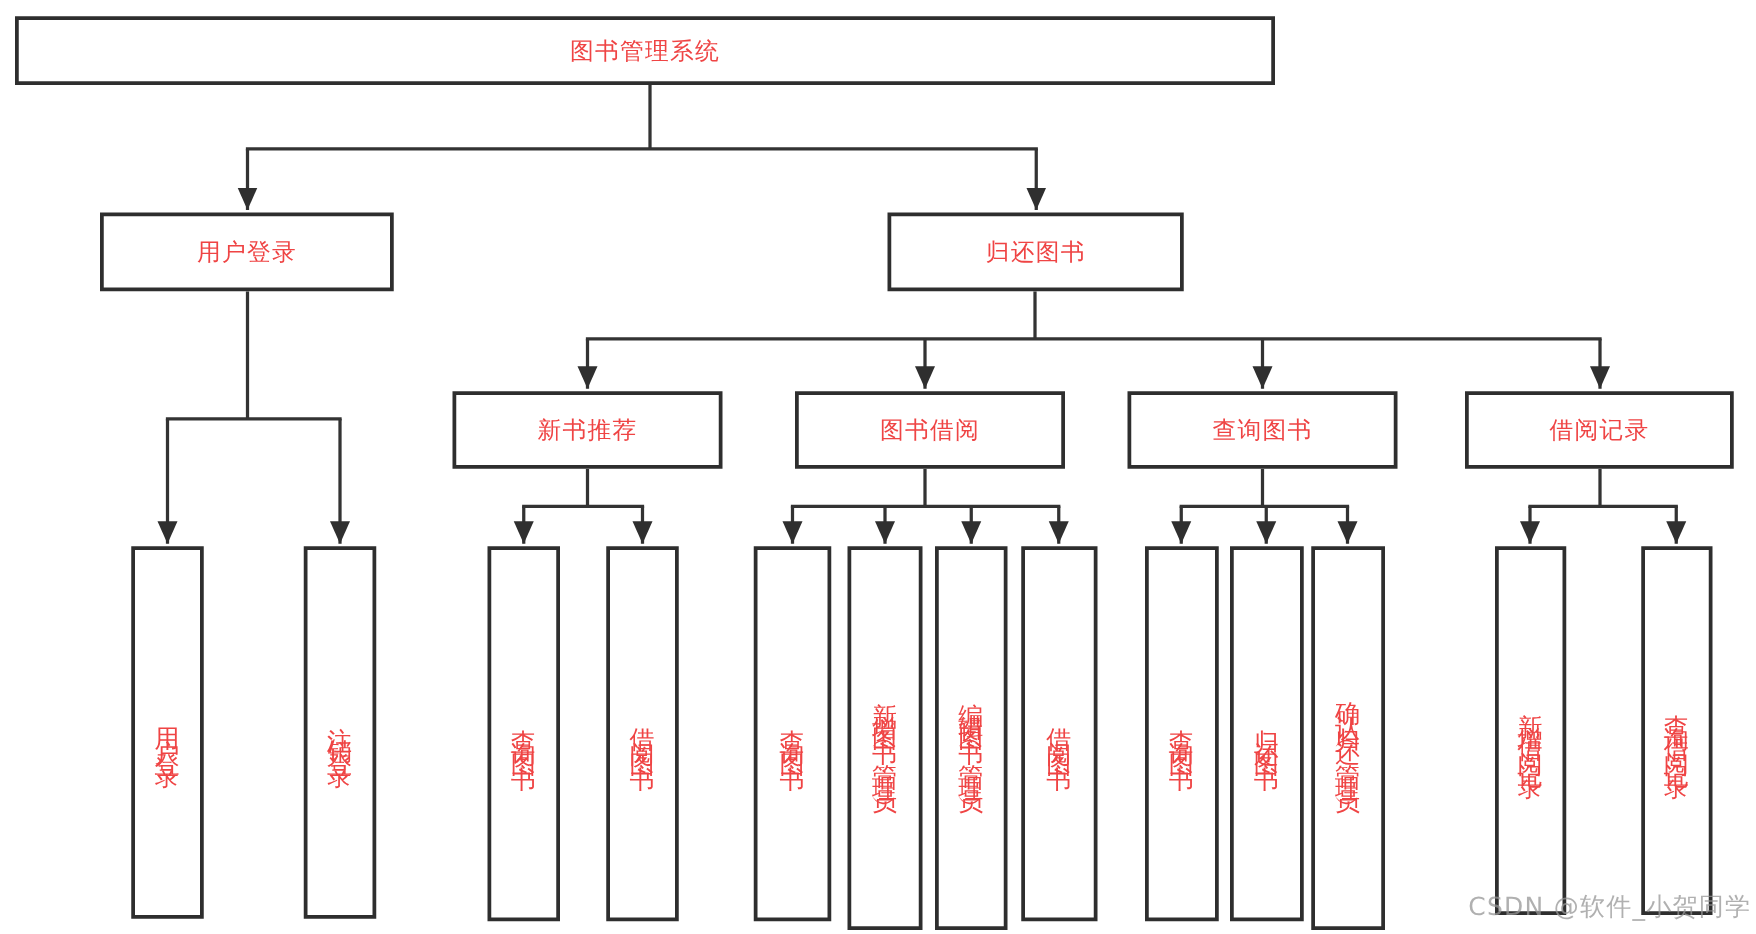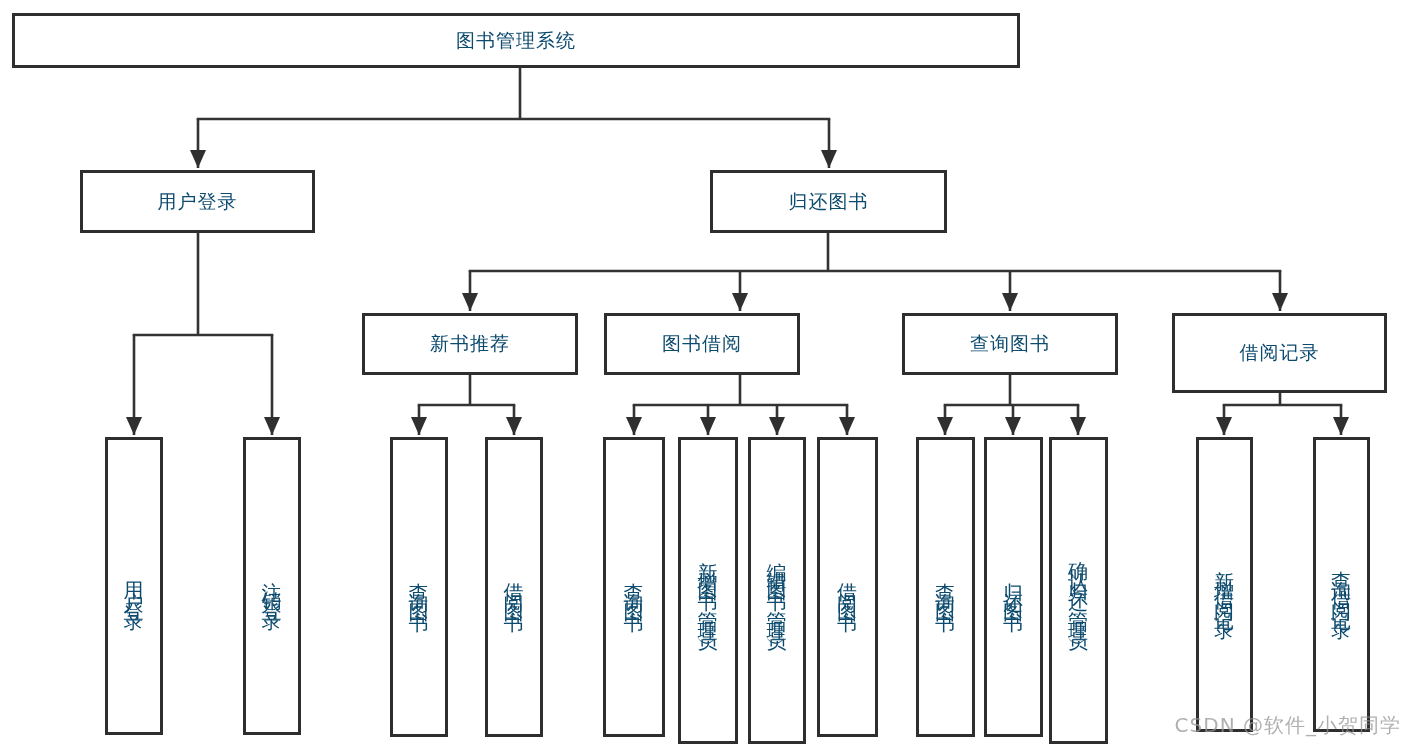--- a/index.html
+++ b/index.html
@@ -12,21 +12,21 @@
   }
   #wires{position:absolute;left:0;top:0;width:1405px;height:747px;}
   .box{
     position:absolute;
     box-sizing:border-box;
     background:#ffffff;
     border:3px solid #2e2e2e;
     display:flex;
     align-items:center;
     justify-content:center;
-    color:#0c4a6e;
+    color:#ef4444;
   }
   .hbox{font-size:19px;letter-spacing:1px;white-space:nowrap;}
   .vbox{
     writing-mode:vertical-rl;
     text-orientation:mixed;
     font-size:20px;
     letter-spacing:10px;
     line-height:1;
   }
   .watermark{
@@ -94,23 +94,23 @@
       <path d="M1341 405 V435" marker-end="url(#arw)"></path>
     </g>
   </svg>
 
   <div class="box hbox" style="left:12px;top:13px;width:1008px;height:55px;">图书管理系统</div>
 
   <div class="box hbox" style="left:80px;top:170px;width:235px;height:63px;">用户登录</div>
   <div class="box hbox" style="left:710px;top:170px;width:237px;height:63px;">归还图书</div>
 
   <div class="box hbox" style="left:362px;top:313px;width:216px;height:62px;">新书推荐</div>
-  <div class="box hbox" style="left:604px;top:313px;width:196px;height:62px;">图书借阅</div>
+  <div class="box hbox" style="left:636px;top:313px;width:216px;height:62px;">图书借阅</div>
   <div class="box hbox" style="left:902px;top:313px;width:216px;height:62px;">查询图书</div>
-  <div class="box hbox" style="left:1172px;top:313px;width:215px;height:80px;">借阅记录</div>
+  <div class="box hbox" style="left:1172px;top:313px;width:215px;height:62px;">借阅记录</div>
 
   <div class="box vbox" style="left:105px;top:437px;width:58px;height:298px;">用户登录</div>
   <div class="box vbox" style="left:243px;top:437px;width:58px;height:298px;">注销登录</div>
 
   <div class="box vbox" style="left:390px;top:437px;width:58px;height:300px;">查询图书</div>
   <div class="box vbox" style="left:485px;top:437px;width:58px;height:300px;">借阅图书</div>
 
   <div class="box vbox" style="left:603px;top:437px;width:62px;height:300px;">查询图书</div>
   <div class="box vbox" style="left:678px;top:437px;width:60px;height:307px;">新增图书（管理员）</div>
   <div class="box vbox" style="left:748px;top:437px;width:58px;height:307px;">编辑图书（管理员）</div>

